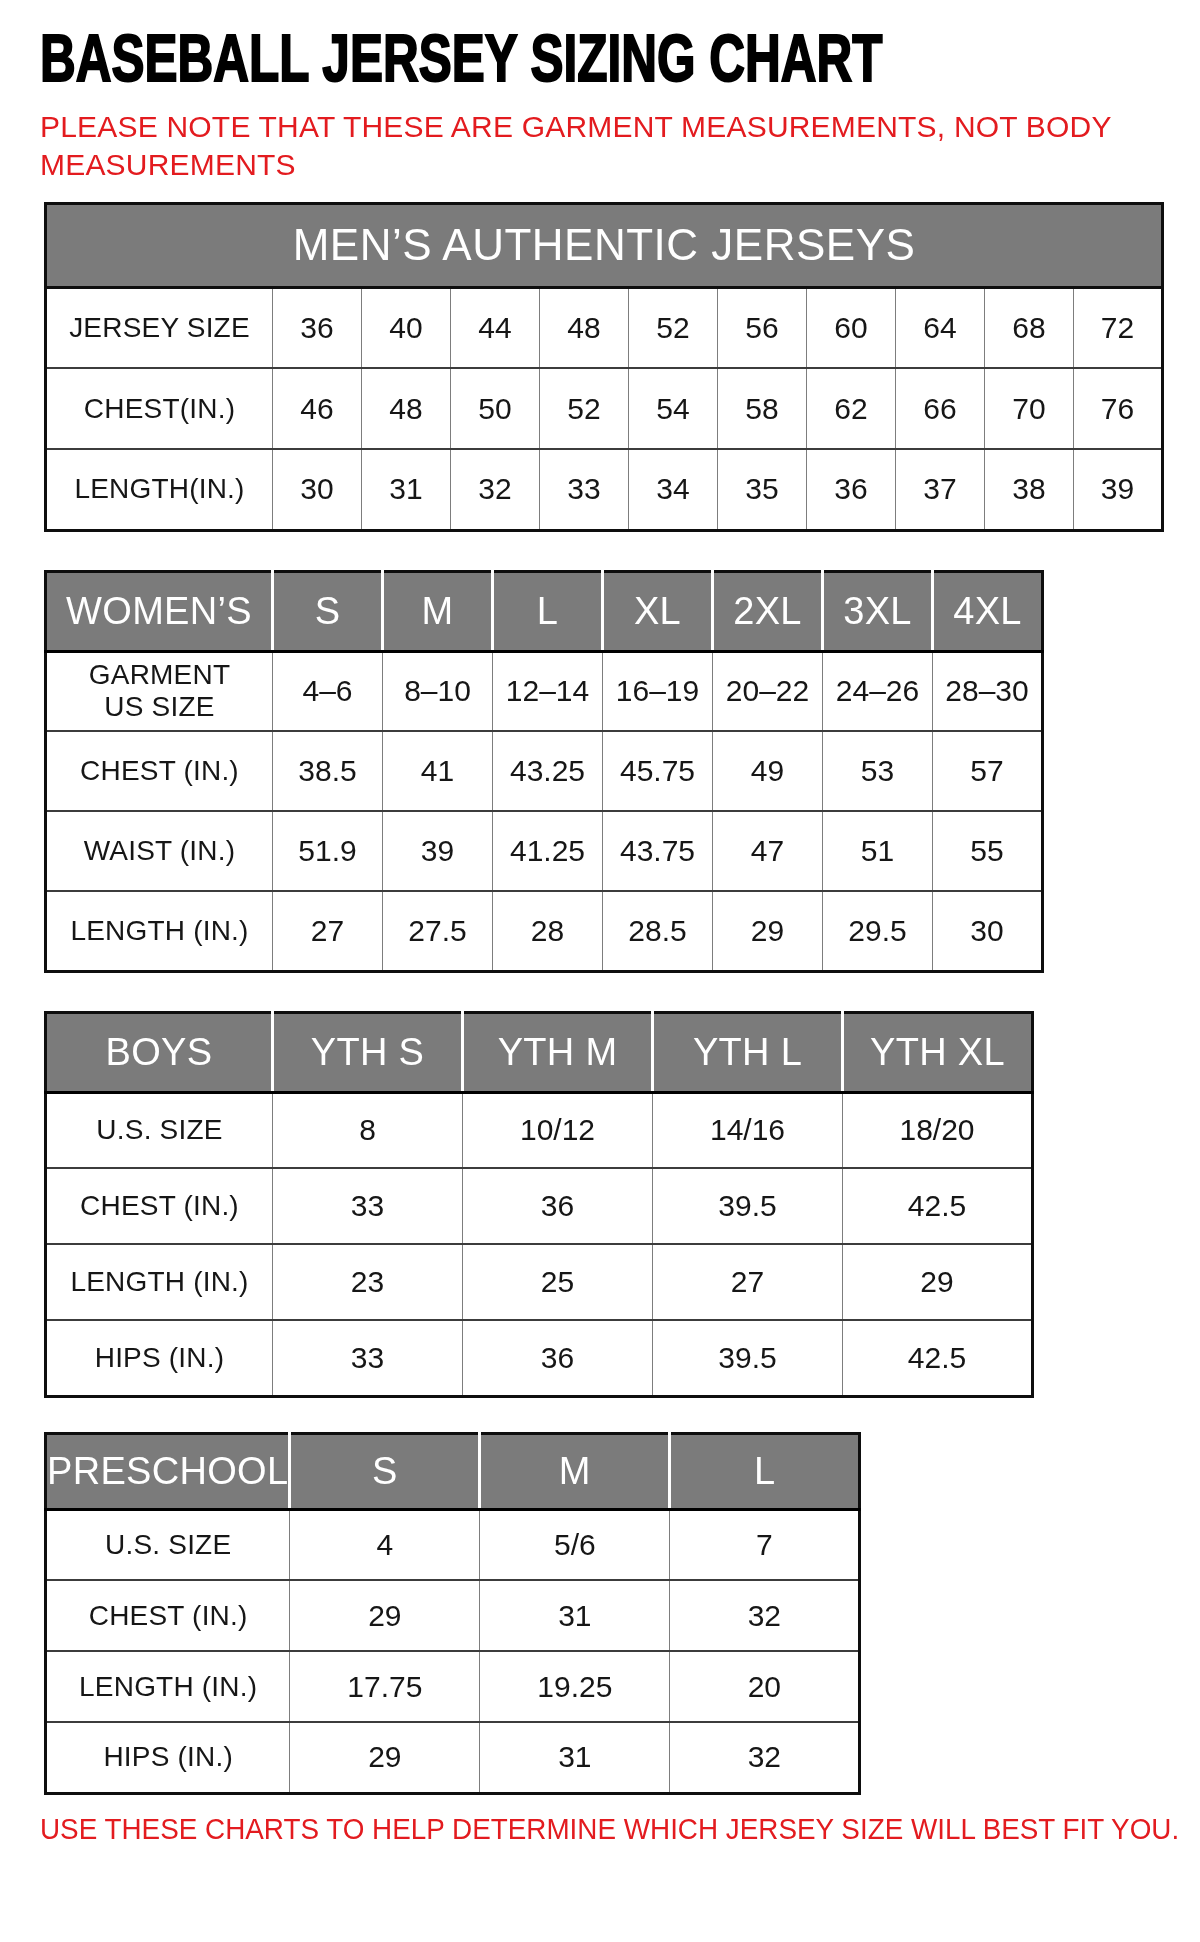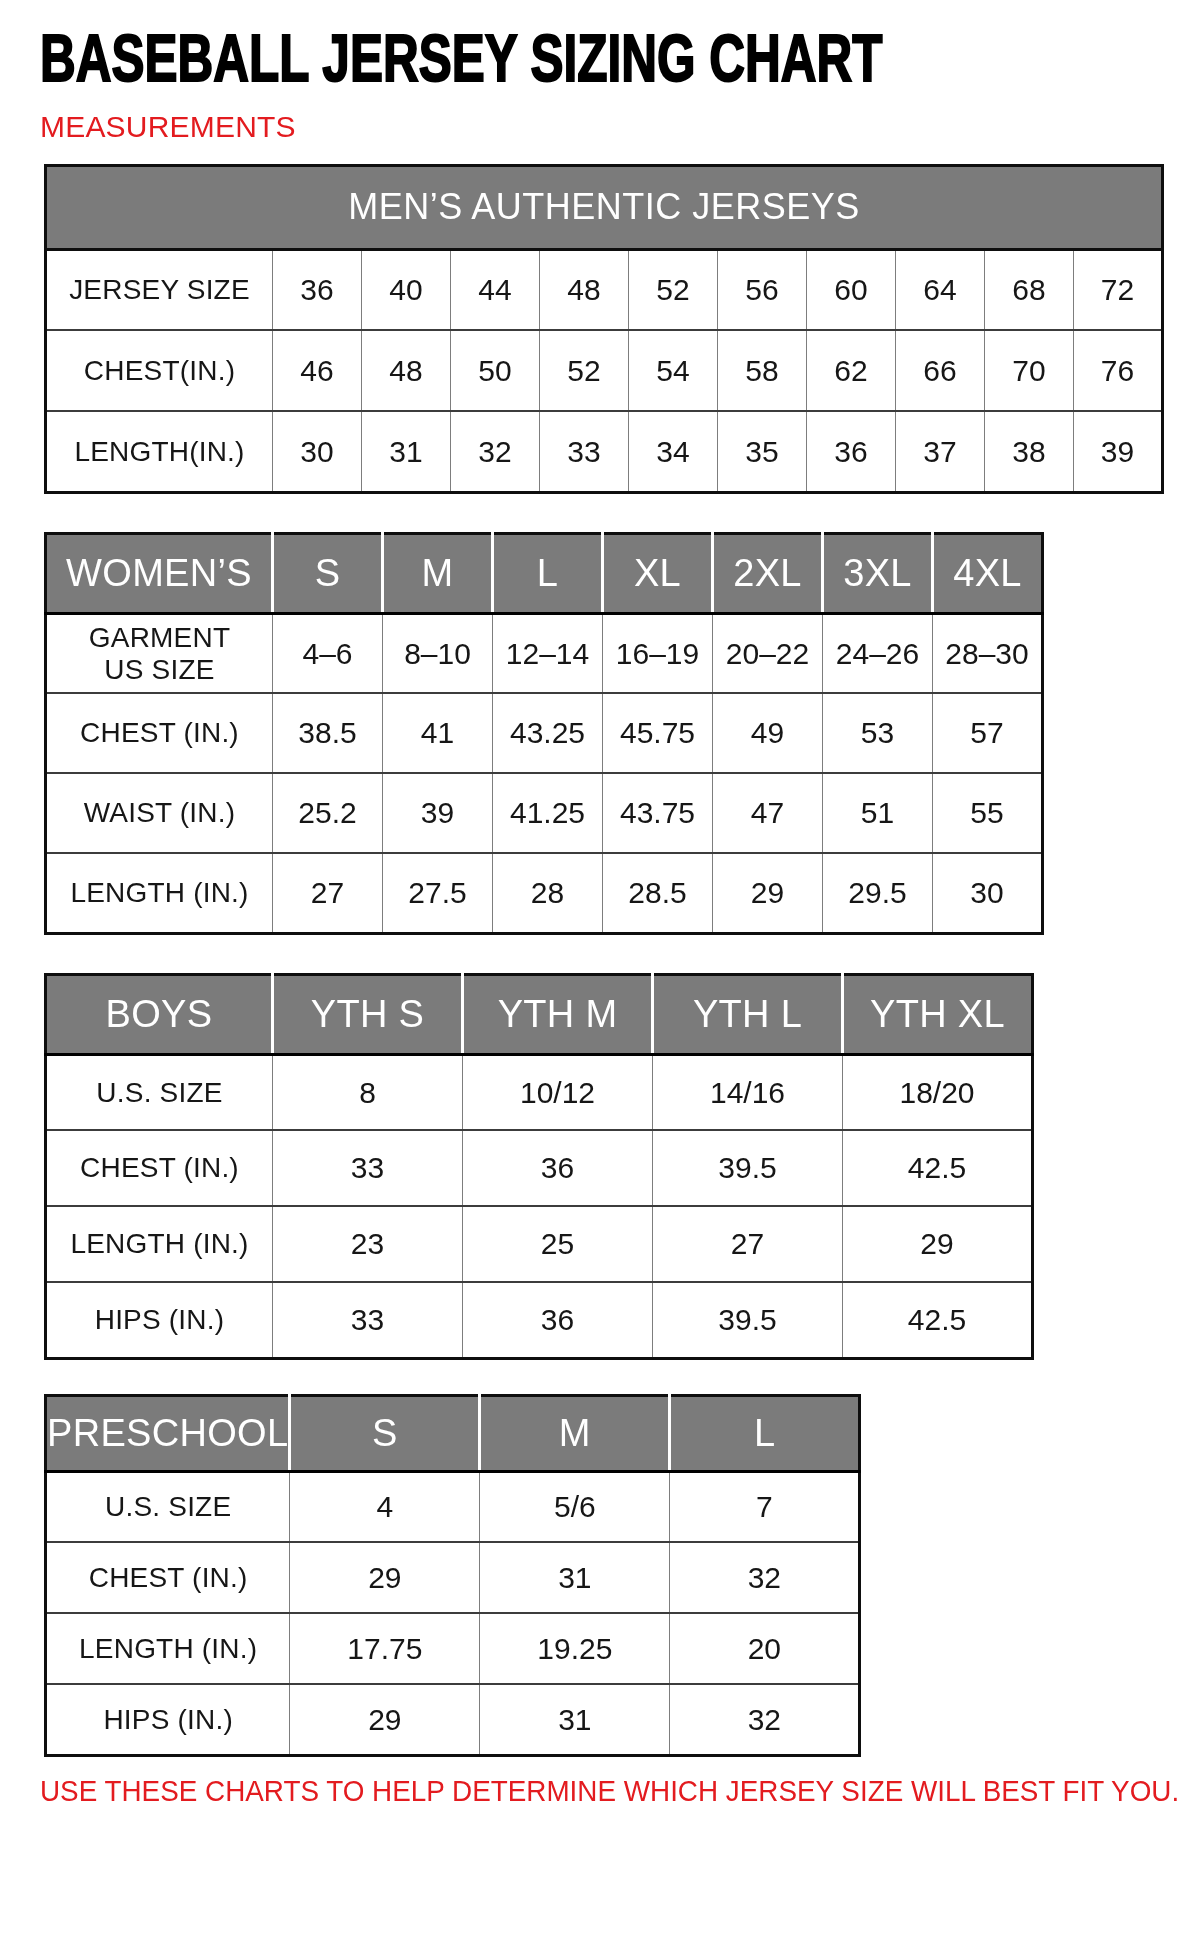--- a/index.html
+++ b/index.html
@@ -37,21 +37,21 @@
   #mens col.col-data      { width:89px;  }
   #womens col.col-data    { width:110px; }
   #boys col.col-data      { width:190px; }
   #preschool col.col-data { width:190px; }
 
   td { padding:0; text-align:center; vertical-align:middle; }
 
   
   td.banner-cell {
     background:#7b7b7b; color:#fff;
-    font-size:36px; letter-spacing:0.5px;
+    font-size:44px; letter-spacing:0.5px;
     border:3px solid #0e0e0e;
   }
   #mens tr.banner-row { height:84px; }
 
   
   tr.header-row td {
     background:#7b7b7b; color:#fff;
     font-size:38px; letter-spacing:0.3px;
     border-bottom:3px solid #000;
   }
@@ -78,20 +78,21 @@
     color:#e31b1f; font-size:29px; font-weight:400; white-space:nowrap;
     transform:scaleX(0.96); transform-origin:0 50%;
   }
 </style>
 </head>
 <body>
 
 <h1 class="page-title">BASEBALL JERSEY SIZING CHART</h1>
 
 <div class="note">
+  <div>PLEASE NOTE THAT THESE ARE GARMENT MEASUREMENTS, NOT BODY</div>
   <div>MEASUREMENTS</div>
 </div>
 
 <table class="sizing-table" id="mens">
   <colgroup>
     <col class="col-label">
     <col class="col-data">
       <col class="col-data">
       <col class="col-data">
       <col class="col-data">
@@ -188,21 +189,21 @@
         <td class="value-cell">38.5</td>
         <td class="value-cell">41</td>
         <td class="value-cell">43.25</td>
         <td class="value-cell">45.75</td>
         <td class="value-cell">49</td>
         <td class="value-cell">53</td>
         <td class="value-cell">57</td>
       </tr>
       <tr class="data-row">
         <td class="label-cell">WAIST (IN.)</td>
-        <td class="value-cell">25.2</td>
+        <td class="value-cell">51.9</td>
         <td class="value-cell">39</td>
         <td class="value-cell">41.25</td>
         <td class="value-cell">43.75</td>
         <td class="value-cell">47</td>
         <td class="value-cell">51</td>
         <td class="value-cell">55</td>
       </tr>
       <tr class="data-row">
         <td class="label-cell">LENGTH (IN.)</td>
         <td class="value-cell">27</td>

